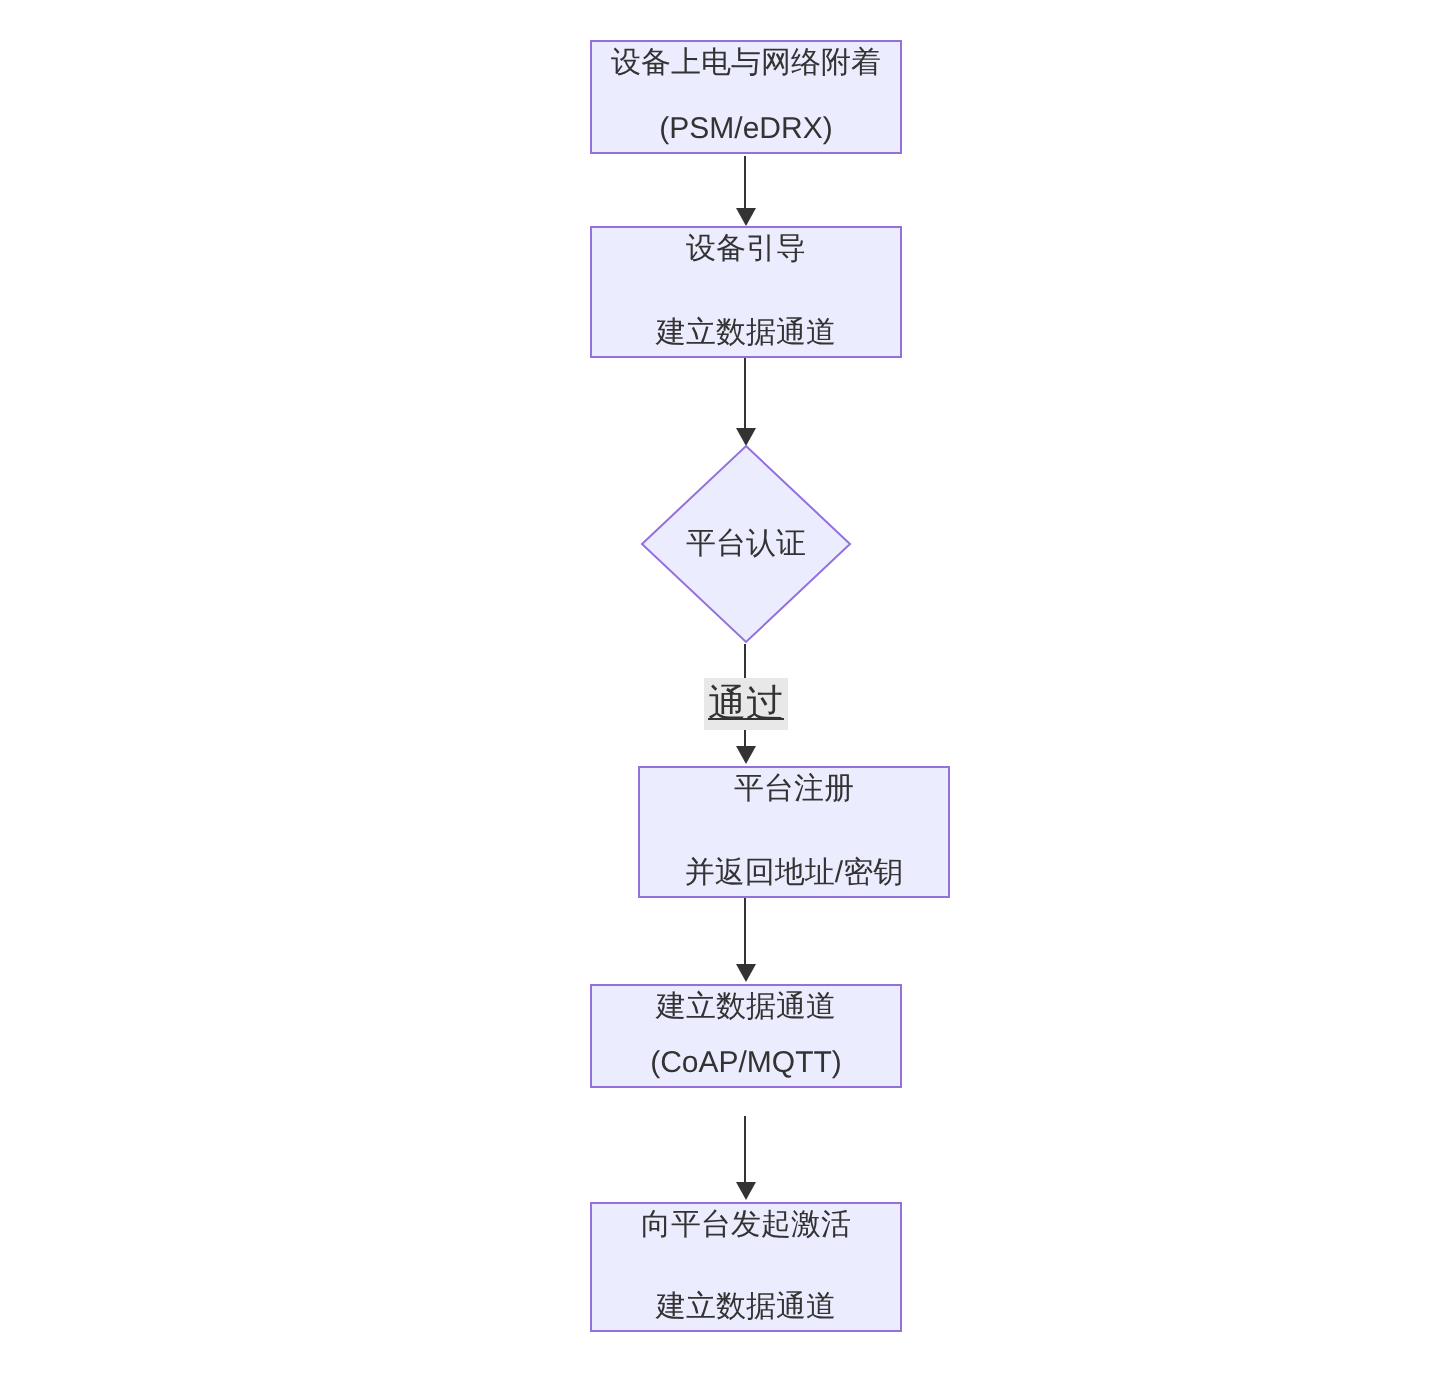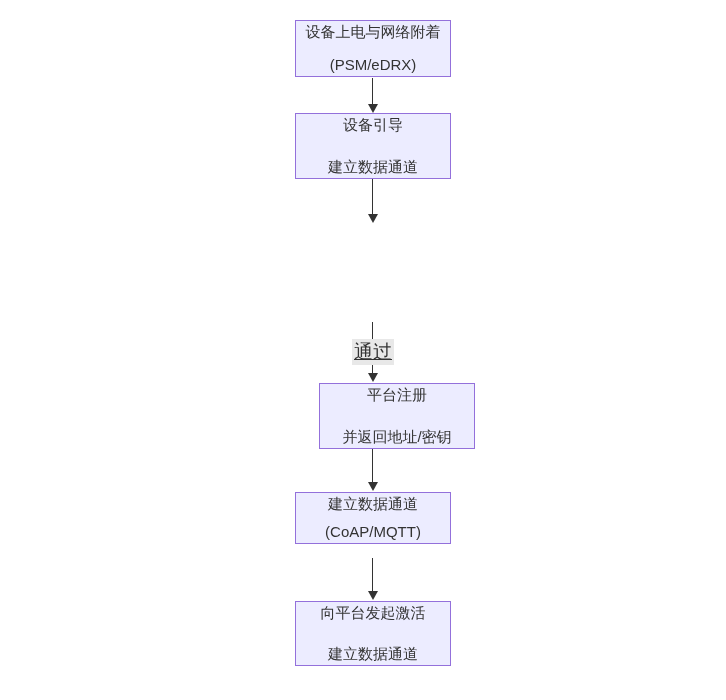--- a/index.html
+++ b/index.html
@@ -99,20 +99,26 @@
   <div class="node" style="left:295px; top:113px; width:156px; height:66px;">
     <div class="node-line">设备引导</div>
     <div class="node-line">建立数据通道</div>
   </div>
 
   <div class="arrow">
     <div class="arrow-line" style="top:179px; height:35px;"></div>
     <div class="arrowhead" style="top:214px;"></div>
   </div>
 
+  <div class="diamond-wrap">
+    <svg width="106" height="100" viewBox="0 0 106 100">
+      <polygon points="53,1 105,50 53,99 1,50"></polygon>
+    </svg>
+    <div class="diamond-label">平台认证</div>
+  </div>
 
   <div class="arrow">
     <div class="arrow-line" style="top:322px; height:51px;"></div>
     <div class="arrowhead" style="top:373px;"></div>
   </div>
   <div class="edge-label">通过</div>
 
   <div class="node" style="left:295px; top:383px; width:156px; height:66px;margin-left:24px;">
     <div class="node-line">平台注册</div>
     <div class="node-line">并返回地址/密钥</div>

